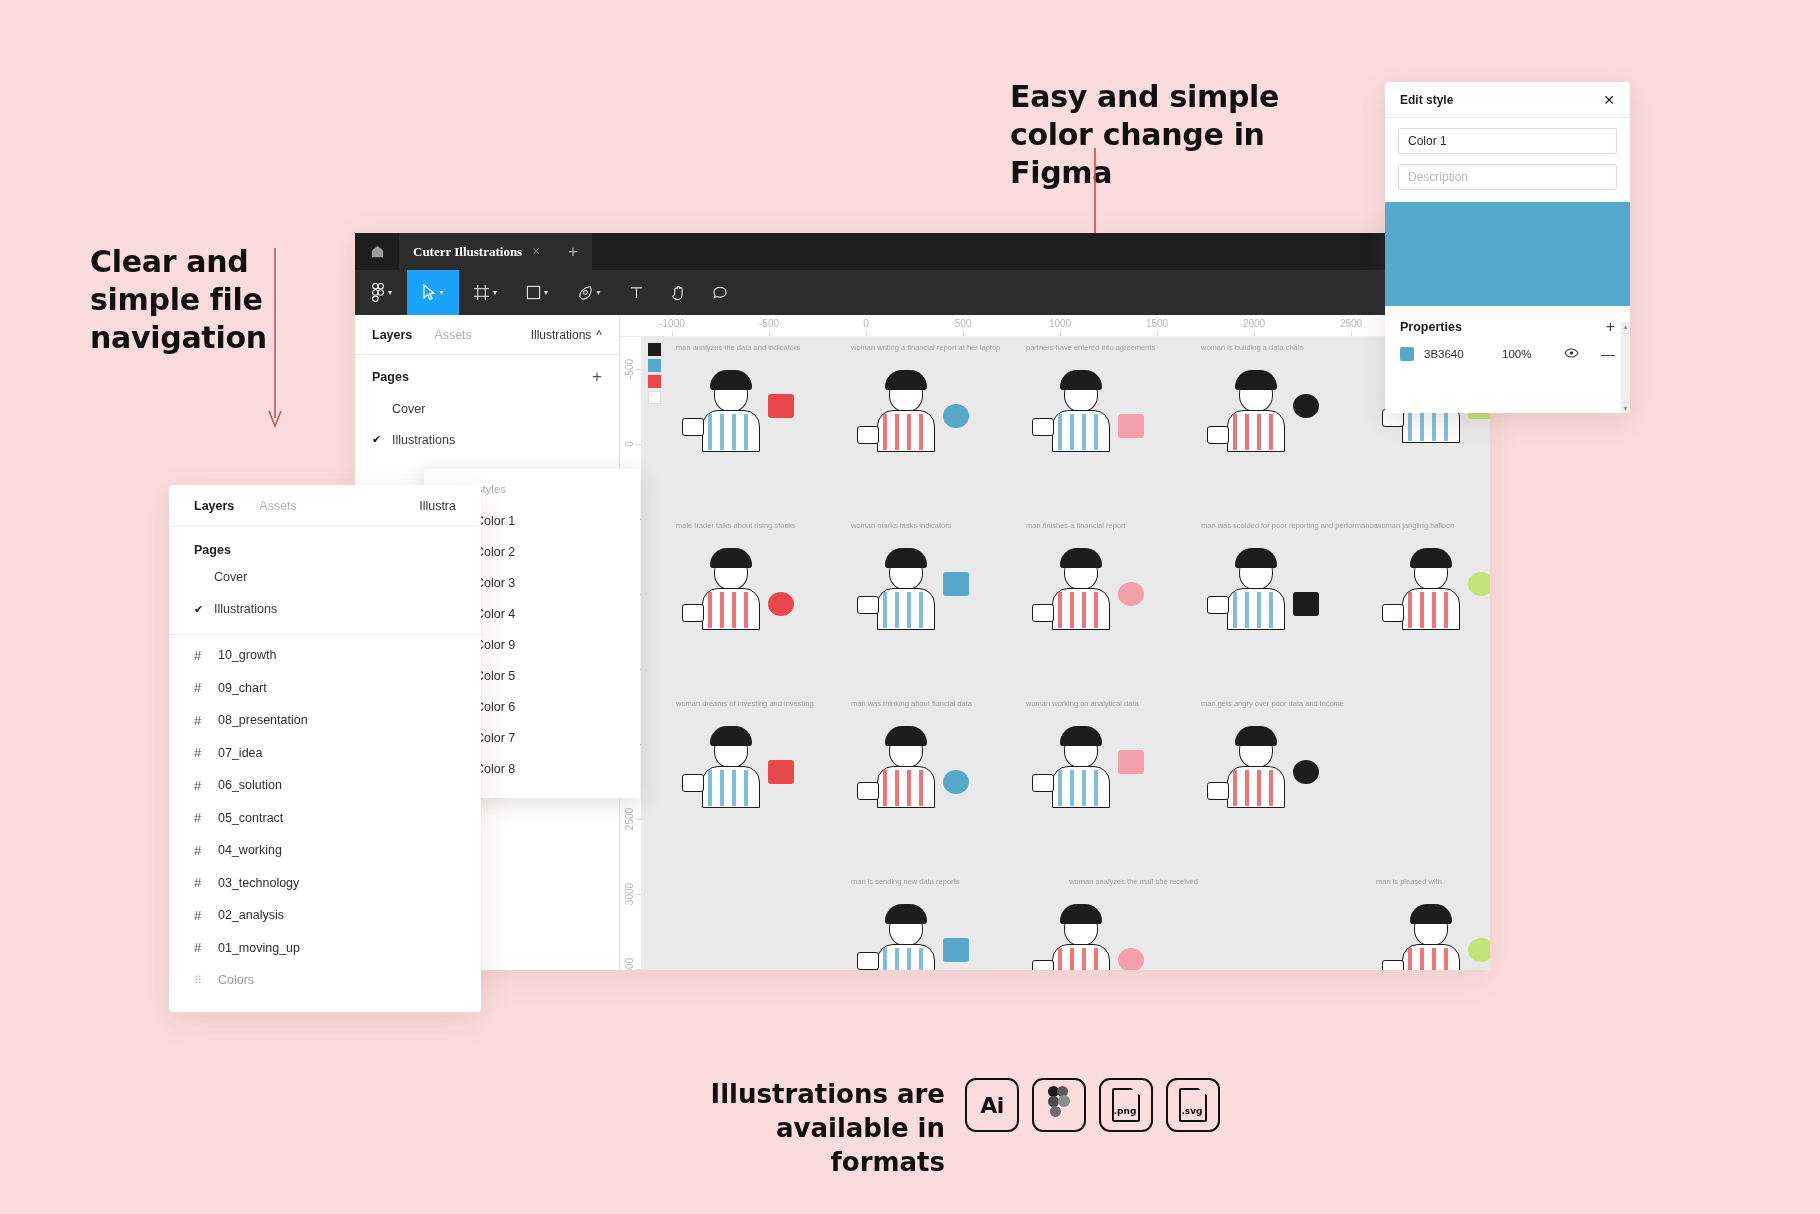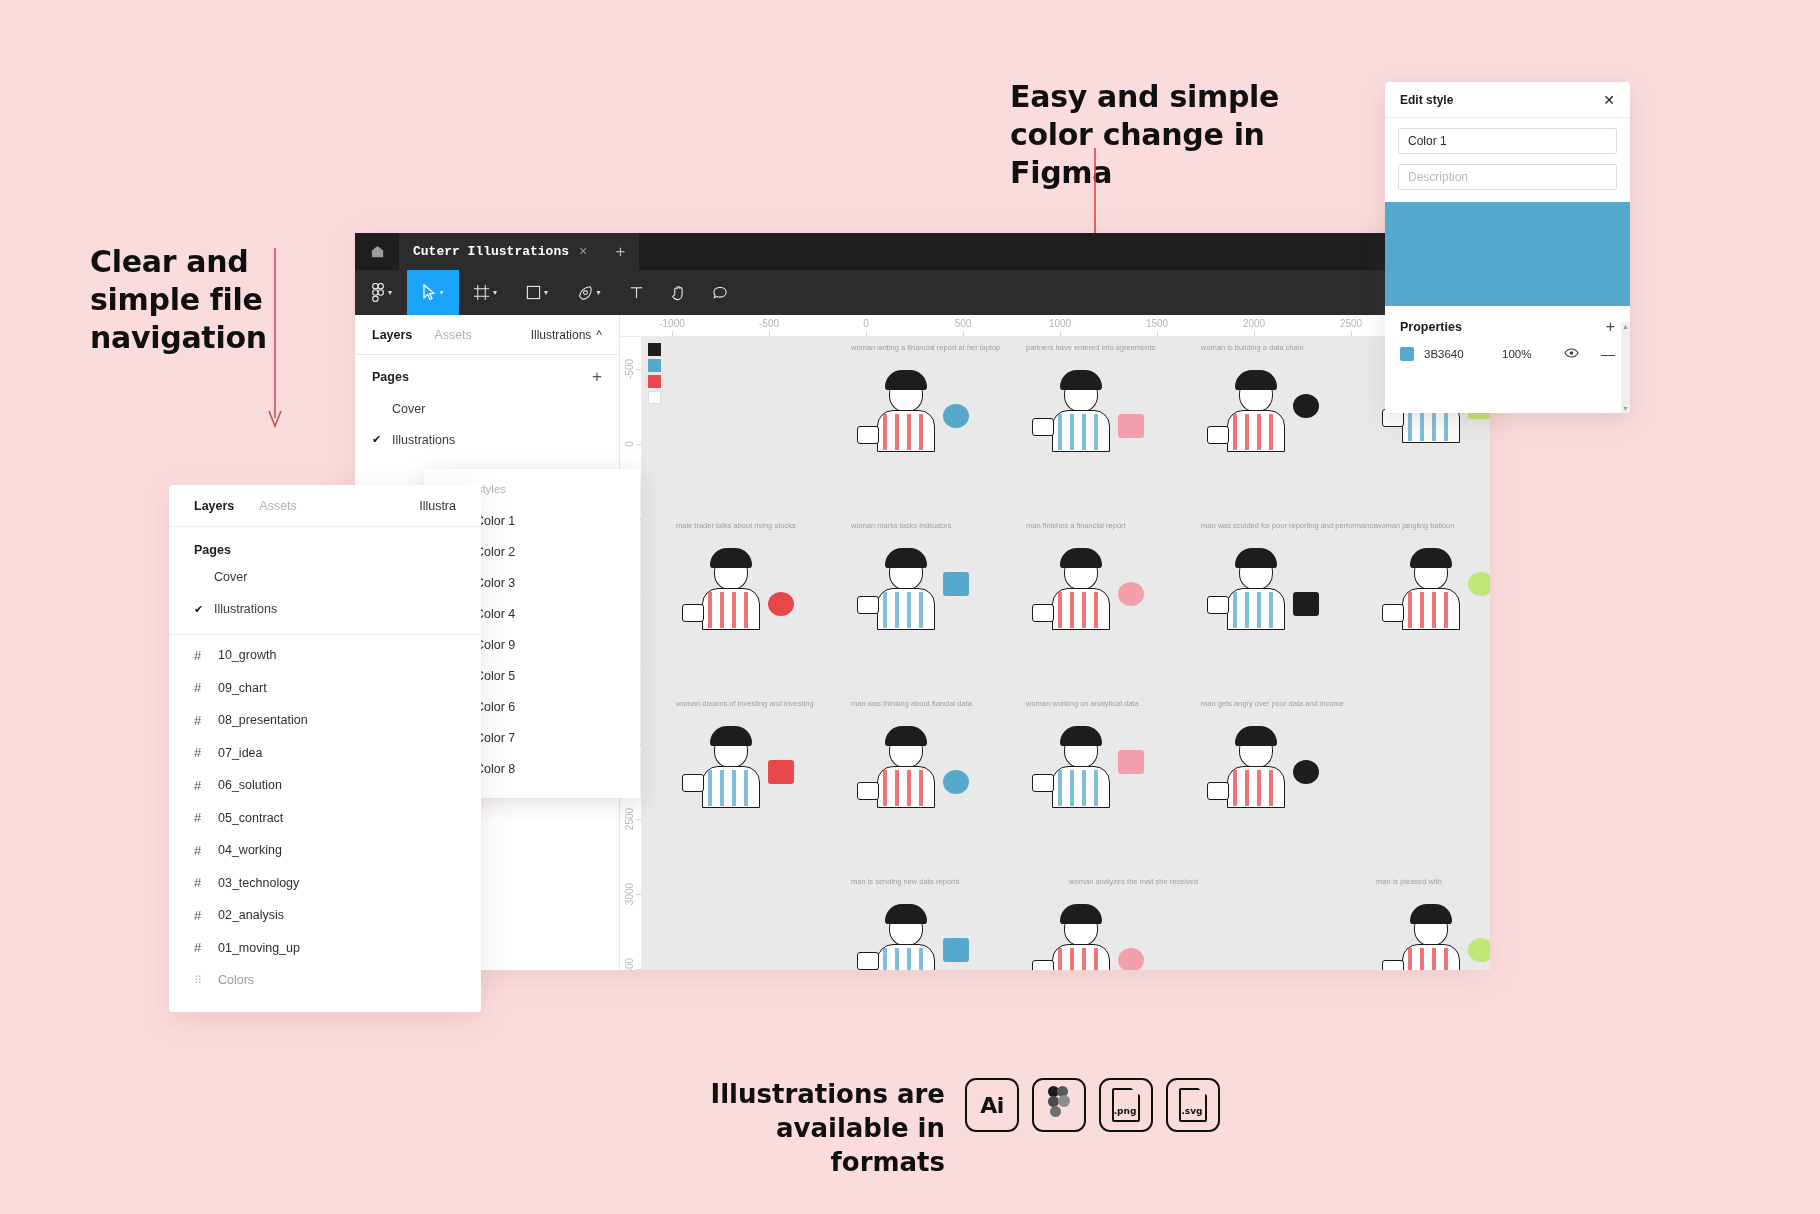--- a/index.html
+++ b/index.html
@@ -47,21 +47,21 @@
     height: 37px; background: #2c2c2c; display: flex; align-items: stretch;
   }
   .fg-home {
     width: 44px; display: flex; align-items: center; justify-content: center;
     background: #1e1e1e;
   }
   .fg-tab {
     display: flex; align-items: center; gap: 10px;
     padding: 0 14px; background: #2c2c2c;
     color: #fff; font-size: 13px; font-weight: bold;
-    font-family: Liberation Mono, monospace;
+    font-family: Liberation Serif, serif;
   }
   .fg-tab .x { color: #9a9a9a; font-size: 14px; font-weight: normal; }
   .fg-newtab { display:flex; align-items:center; padding: 0 14px; color:#b4b4b4; font-size:17px; }
   .fg-topbar-rest { flex: 1; background:#1e1e1e; }
 
   .fg-toolbar {
     height: 45px; background: #2c2c2c; display: flex; align-items: stretch;
   }
   .tool {
     width: 42px; display:flex; align-items:center; justify-content:center;
@@ -389,20 +389,34 @@
               <i style="top: 632px;"></i>
             </div>
           <div class="art-area">
             <div class="swatchcol" id="swatchcol">
                 <div style="background: rgb(29, 29, 29);"></div>
                 <div style="background: rgb(86, 168, 204);"></div>
                 <div style="background: rgb(232, 71, 76);"></div>
                 <div style="background: rgb(255, 255, 255); border: 1px solid rgb(220, 220, 220);"></div>
               </div>
             <div class="grid" id="illu-grid">
+                <div class="cell" style="left: 0px; top: 6px; width: 172px;">
+                  <div class="cap">man analyzes the data and indicators</div>
+                  <div class="illu">
+                    <div class="sh ob" style="left: 38px; top: 10px; width: 34px; height: 36px; border-radius: 50% 50% 45% 45%; background: rgb(255, 255, 255);"></div>
+                    <div class="sh dark" style="left: 34px; top: 4px; width: 42px; height: 20px; border-radius: 22px 22px 4px 4px;"></div>
+                    <div class="sh ob" style="left: 26px; top: 44px; width: 58px; height: 42px; border-radius: 16px 16px 0px 0px; background: rgb(255, 255, 255);"></div>
+                    <div class="sh" style="left: 32px; top: 48px; width: 4px; height: 36px; background: rgb(86, 168, 204); opacity: 0.75;"></div>
+                    <div class="sh" style="left: 44px; top: 48px; width: 4px; height: 36px; background: rgb(86, 168, 204); opacity: 0.75;"></div>
+                    <div class="sh" style="left: 56px; top: 48px; width: 4px; height: 36px; background: rgb(86, 168, 204); opacity: 0.75;"></div>
+                    <div class="sh" style="left: 68px; top: 48px; width: 4px; height: 36px; background: rgb(86, 168, 204); opacity: 0.75;"></div>
+                    <div class="sh" style="left: 92px; top: 28px; width: 26px; height: 24px; background: rgb(232, 71, 76); border-radius: 3px;"></div>
+                    <div class="sh ob" style="left: 6px; top: 52px; width: 22px; height: 18px; background: rgb(255, 255, 255); border-radius: 3px;"></div>
+                  </div>
+                </div>
                 <div class="cell" style="left: 175px; top: 6px; width: 172px;">
                   <div class="cap">woman writing a financial report at her laptop</div>
                   <div class="illu">
                     <div class="sh ob" style="left: 38px; top: 10px; width: 34px; height: 36px; border-radius: 50% 50% 45% 45%; background: rgb(255, 255, 255);"></div>
                     <div class="sh dark" style="left: 34px; top: 4px; width: 42px; height: 20px; border-radius: 22px 22px 4px 4px;"></div>
                     <div class="sh ob" style="left: 26px; top: 44px; width: 58px; height: 42px; border-radius: 16px 16px 0px 0px; background: rgb(253, 253, 253);"></div>
                     <div class="sh" style="left: 32px; top: 48px; width: 4px; height: 36px; background: rgb(232, 71, 76); opacity: 0.75;"></div>
                     <div class="sh" style="left: 44px; top: 48px; width: 4px; height: 36px; background: rgb(232, 71, 76); opacity: 0.75;"></div>
                     <div class="sh" style="left: 56px; top: 48px; width: 4px; height: 36px; background: rgb(232, 71, 76); opacity: 0.75;"></div>
                     <div class="sh" style="left: 68px; top: 48px; width: 4px; height: 36px; background: rgb(232, 71, 76); opacity: 0.75;"></div>

